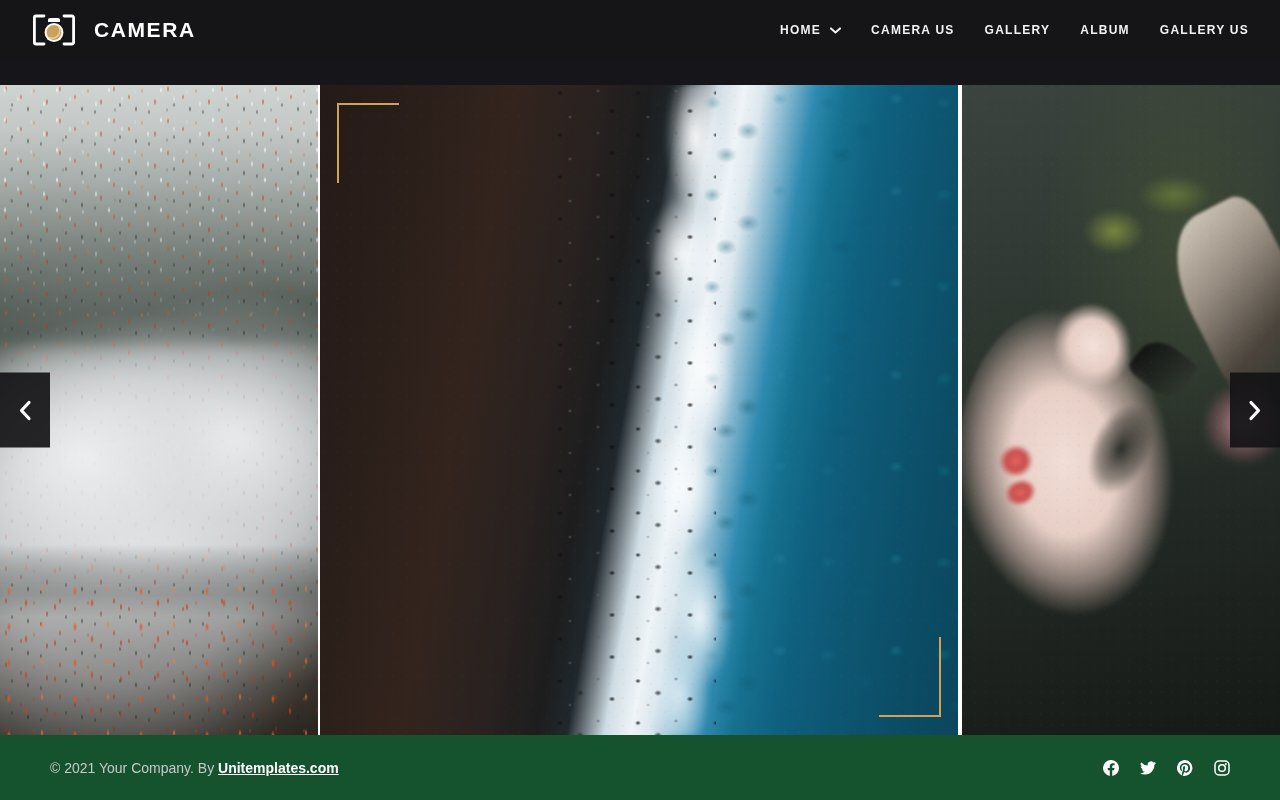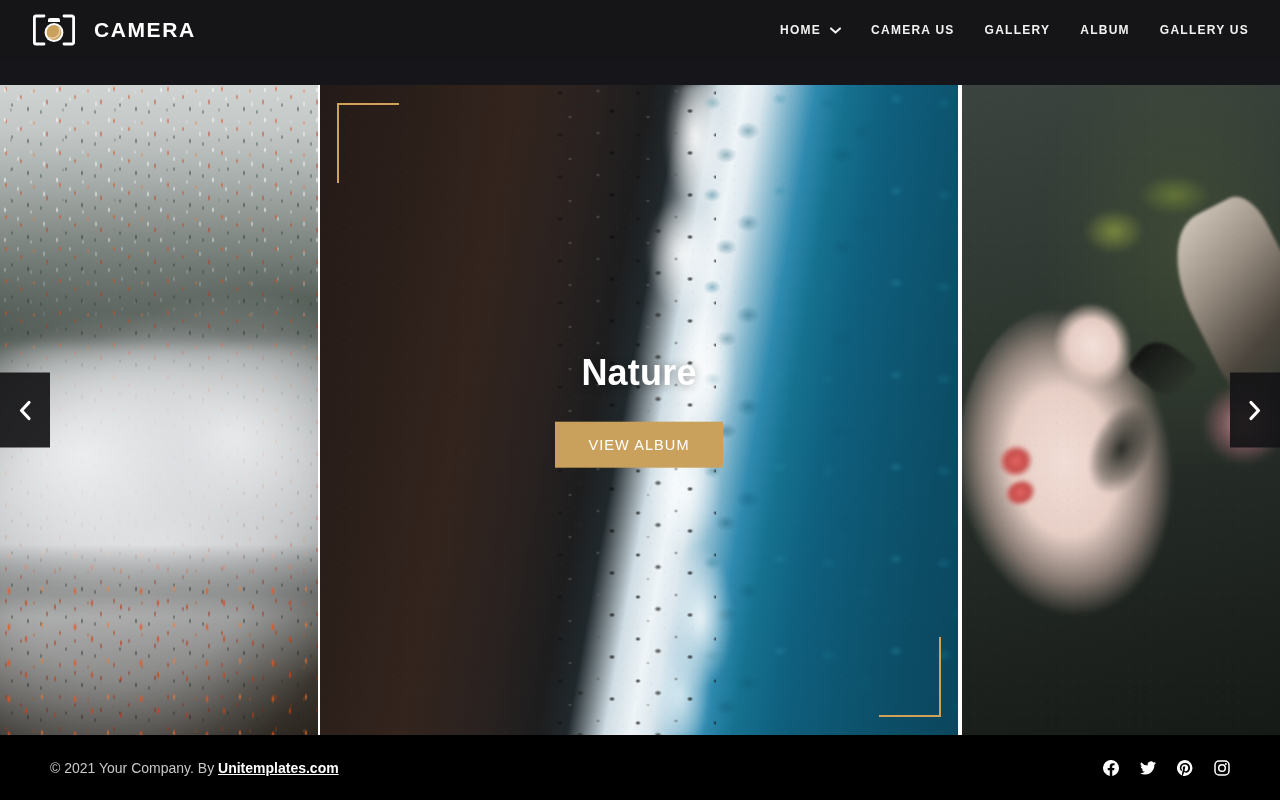--- a/index.html
+++ b/index.html
@@ -282,21 +282,21 @@
     cursor:pointer; z-index:40; border:none;
   }
   .arrow-prev{ left:0; }
   .arrow-next{ right:0; }
   .arrow svg{ display:block; }
 
   
   .footer{
     position:absolute; left:0; top:735px;
     width:1280px; height:65px;
-    background:#000000;
+    background:#14532d;
     display:flex; align-items:center;
     z-index:50;
   }
   .copyright{
     margin-left:50px; color:#c8c8cc; font-size:14px;
   }
   .copyright .site{ color:#ffffff; font-weight:bold; }
   .socials{
     margin-left:auto; margin-right:50px;
     display:flex; align-items:center; gap:21px;
@@ -368,24 +368,20 @@
     <div class="art coast">
       <div class="coast-sea"></div>
       <div class="coast-foam"></div>
       <div class="coast-rocks"></div>
       <div class="coast-grain"></div>
     </div>
 
     <div class="frame-tl"></div>
     <div class="frame-br"></div>
 
-    <div class="caption">
-      <div class="hero-title">Nature</div>
-      <button class="hero-btn">VIEW ALBUM</button>
-    </div>
   </div>
 
   <div class="slide slide-right">
     <div class="art portrait">
       <div class="leaves"></div>
       <div class="hair"></div>
       <div class="face"></div>
       <div class="face-nose"></div>
       <div class="lashes"></div>
       <div class="lip"></div>

